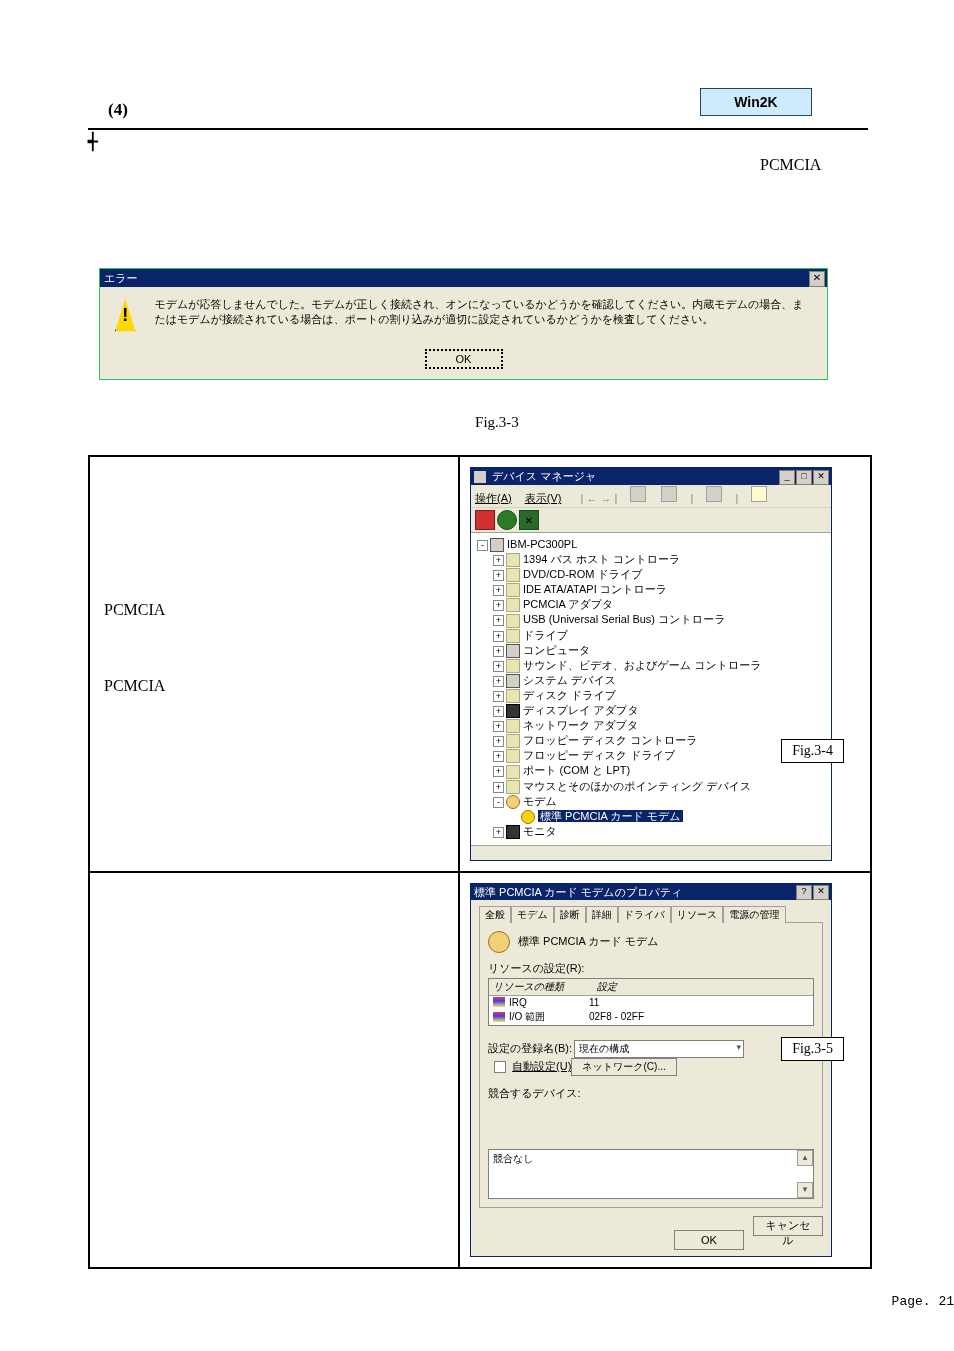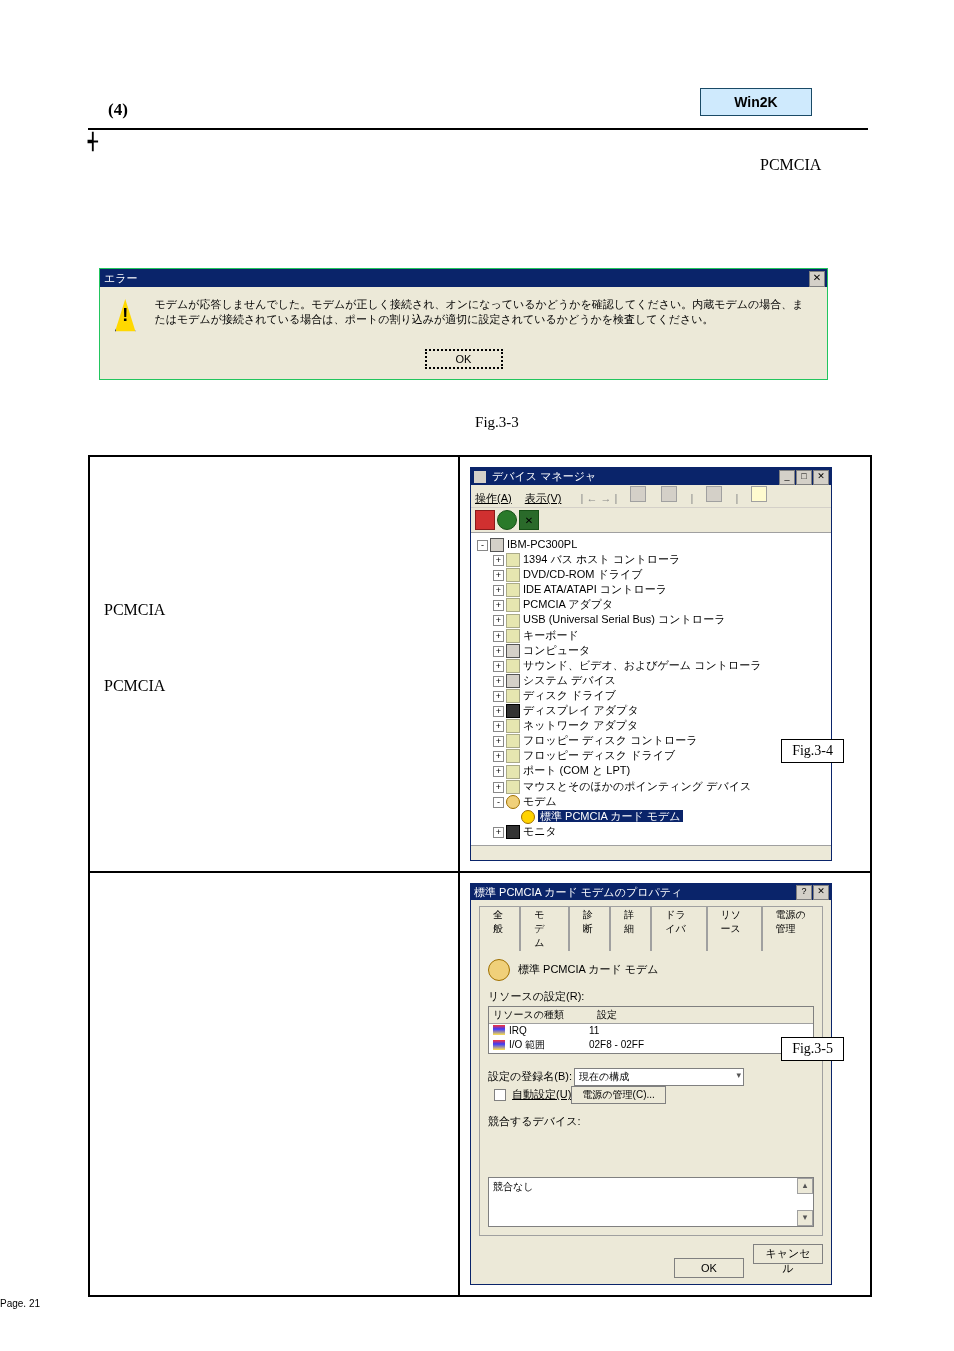--- a/index.html
+++ b/index.html
@@ -50,41 +50,41 @@
   .ico-warn{display:inline-block;width:12px;height:12px;background:#ffd300;border:1px solid #a07000;border-radius:50%;vertical-align:middle;margin-right:3px;}
   .status-bar{height:14px;background:#ece9d8;border-top:1px solid #a0a0a0;}
   .fig34{position:absolute;right:26px;top:282px;border:1px solid #000;padding:3px 10px;font-family:"Times New Roman",serif;font-size:14px;background:#fff;}
   
   .prop{border:1px solid #0a246a;background:#ece9d8;width:360px;}
   .prop-title{background:#0a246a;color:#fff;height:16px;line-height:16px;font-size:11px;padding:0 3px;position:relative;}
   .prop-title .pbtns{position:absolute;right:2px;top:1px;display:flex;}
   .prop-title .pbtns span{width:14px;height:13px;background:#d4d0c8;border:1px solid #808080;margin-left:1px;font-size:9px;text-align:center;line-height:11px;color:#000;}
   .prop-body{padding:6px 8px 6px 8px;font-size:11px;}
   .tabs-row{display:flex;}
-  .ptab{border:1px solid #a0a0a0;border-bottom:none;background:#ece9d8;padding:1px 13px;margin-right:0;font-size:10px;}
+  .ptab{border:1px solid #a0a0a0;border-bottom:none;background:#ece9d8;padding:1px 5px;margin-right:0;font-size:10px;}
   .ptab.active{background:#ece9d8;position:relative;z-index:2;}
   .tabpanel{border:1px solid #a0a0a0;background:#ece9d8;padding:8px;margin-top:-1px;}
   .dev-row{display:flex;align-items:center;margin-bottom:8px;}
   .dev-ico{display:inline-block;width:20px;height:20px;background:#f0d07a;border:1px solid #a07000;border-radius:50%;margin-right:8px;}
   .rsc-list{border:1px solid #808080;background:#fff;padding:0;margin-top:2px;}
-  .rsc-head{display:flex;background:#ece9d8;border-bottom:1px solid #a0a0a0;font-size:10px;}
+  .rsc-head{display:flex;background:#ece9d8;border-bottom:1px solid #a0a0a0;font-size:10px;font-style:italic;}
   .rsc-head span{padding:1px 4px;}
   .rsc-row{display:flex;font-size:10px;padding:1px 4px;align-items:center;}
   .rsc-ico{display:inline-block;width:12px;height:10px;background:linear-gradient(#f33,#3a3aff 40%,#ffe44a);margin-right:4px;}
   .combo{display:inline-block;border:1px solid #808080;background:#fff;padding:1px 4px;font-size:10px;width:160px;position:relative;}
   .combo::after{content:"▾";position:absolute;right:2px;top:1px;font-size:9px;color:#555;}
   .btn-small{border:1px solid #808080;background:#ece9d8;padding:1px 10px;font-size:10px;}
   .chk{display:inline-block;width:10px;height:10px;border:1px solid #808080;background:#fff;vertical-align:middle;margin-right:3px;}
   .conflict-box{border:1px solid #808080;background:#fff;height:44px;padding:2px 4px;font-size:10px;position:relative;margin-top:48px;}
   .scrl-up,.scrl-dn{position:absolute;right:0;width:14px;height:14px;background:#ece9d8;border:1px solid #a0a0a0;text-align:center;font-size:9px;line-height:12px;color:#555;}
   .scrl-up{top:0;} .scrl-dn{bottom:0;}
   .prop-footer{text-align:right;padding-top:8px;}
   .prop-footer button{width:70px;height:20px;border:1px solid #808080;background:#ece9d8;font-size:11px;margin-left:6px;}
   .fig35{position:absolute;right:26px;top:164px;border:1px solid #000;padding:3px 10px;font-family:"Times New Roman",serif;font-size:14px;background:#fff;}
-  .page-num{position:absolute;bottom:42px;left:0;width:954px;text-align:left;font-family:Liberation Sans, sans-serif;font-size:10px;}
+  .page-num{position:absolute;bottom:42px;left:0;width:954px;text-align:right;font-family:Liberation Mono, monospace;font-size:13px;}
   u{}
 </style>
 </head>
 <body>
 
 <div class="page">
   <div class="step-num">(4)</div>
   <div class="win2k-badge">Win2K</div>
   <div class="hr-main"></div>
   <div class="top-marks">┽</div>
@@ -141,21 +141,21 @@
             <span class="tico ico-x">✕</span>
           </div>
           <div class="tree">
             <div class="tn"><span class="pm">-</span><span class="ico ico-pc"></span><span>IBM-PC300PL</span></div>
             <div style="padding-left:16px">
               <div class="tn"><span class="pm">+</span><span class="ico ico-gen"></span><span>1394 バス ホスト コントローラ</span></div>
               <div class="tn"><span class="pm">+</span><span class="ico ico-gen"></span><span>DVD/CD-ROM ドライブ</span></div>
               <div class="tn"><span class="pm">+</span><span class="ico ico-gen"></span><span>IDE ATA/ATAPI コントローラ</span></div>
               <div class="tn"><span class="pm">+</span><span class="ico ico-gen"></span><span>PCMCIA アダプタ</span></div>
               <div class="tn"><span class="pm">+</span><span class="ico ico-gen"></span><span>USB (Universal Serial Bus) コントローラ</span></div>
-              <div class="tn"><span class="pm">+</span><span class="ico ico-gen"></span><span>キーボード</span></div>
+              <div class="tn"><span class="pm">+</span><span class="ico ico-gen"></span><span>ドライブ</span></div>
               <div class="tn"><span class="pm">+</span><span class="ico ico-pc"></span><span>コンピュータ</span></div>
               <div class="tn"><span class="pm">+</span><span class="ico ico-gen"></span><span>サウンド、ビデオ、およびゲーム コントローラ</span></div>
               <div class="tn"><span class="pm">+</span><span class="ico ico-pc"></span><span>システム デバイス</span></div>
               <div class="tn"><span class="pm">+</span><span class="ico ico-gen"></span><span>ディスク ドライブ</span></div>
               <div class="tn"><span class="pm">+</span><span class="ico ico-mon"></span><span>ディスプレイ アダプタ</span></div>
               <div class="tn"><span class="pm">+</span><span class="ico ico-gen"></span><span>ネットワーク アダプタ</span></div>
               <div class="tn"><span class="pm">+</span><span class="ico ico-gen"></span><span>フロッピー ディスク コントローラ</span></div>
               <div class="tn"><span class="pm">+</span><span class="ico ico-gen"></span><span>フロッピー ディスク ドライブ</span></div>
               <div class="tn"><span class="pm">+</span><span class="ico ico-gen"></span><span>ポート (COM と LPT)</span></div>
               <div class="tn"><span class="pm">+</span><span class="ico ico-gen"></span><span>マウスとそのほかのポインティング デバイス</span></div>
@@ -215,21 +215,21 @@
               </div>
               <div style="margin-top:14px;display:flex;align-items:center;">
                 <span style="width:86px">設定の登録名(B):</span>
                 <span class="combo">現在の構成</span>
               </div>
               <div style="display:flex;align-items:center;padding:0 6px;">
                 <span>
                   <span class="chk"></span>
                   <u>自動設定(U)</u>
                 </span>
-                <button class="btn-small">電源の管理(C)...</button>
+                <button class="btn-small">ネットワーク(C)...</button>
               </div>
               <div style="margin-top:10px">競合するデバイス:</div>
               <div class="conflict-box">
                 <span>競合なし</span>
                 <span class="scrl-up">▴</span>
                 <span class="scrl-dn">▾</span>
               </div>
             </div>
             <div class="prop-footer">
               <button>OK</button>

